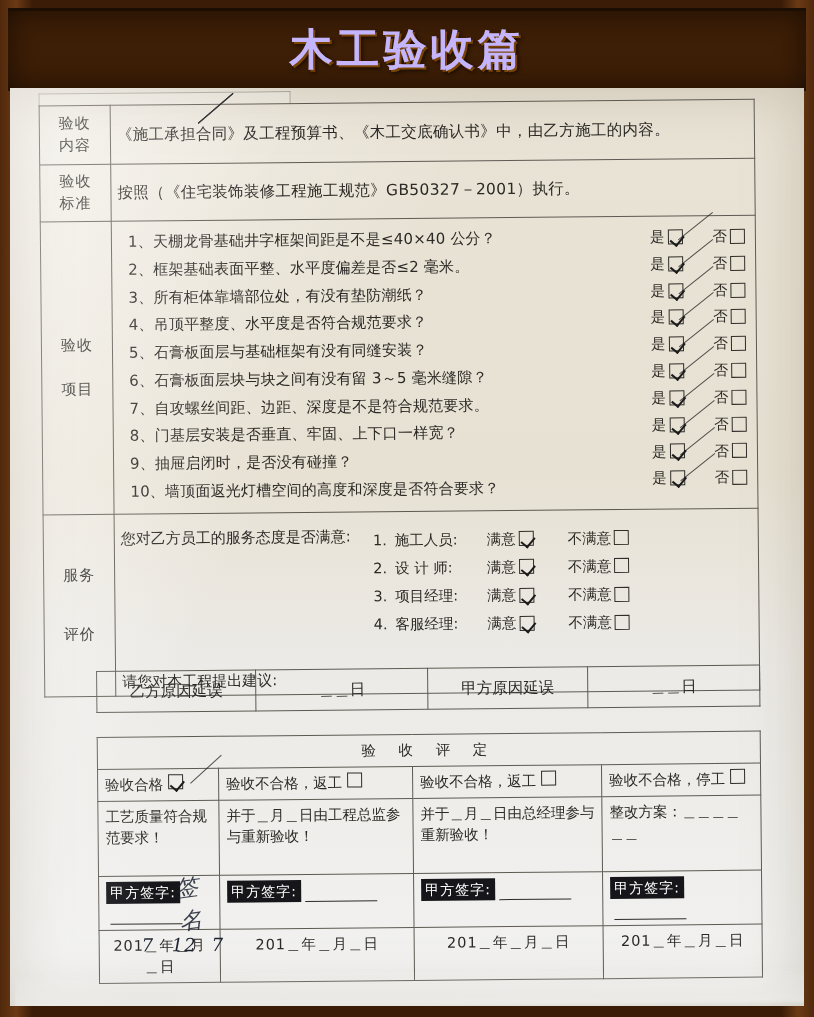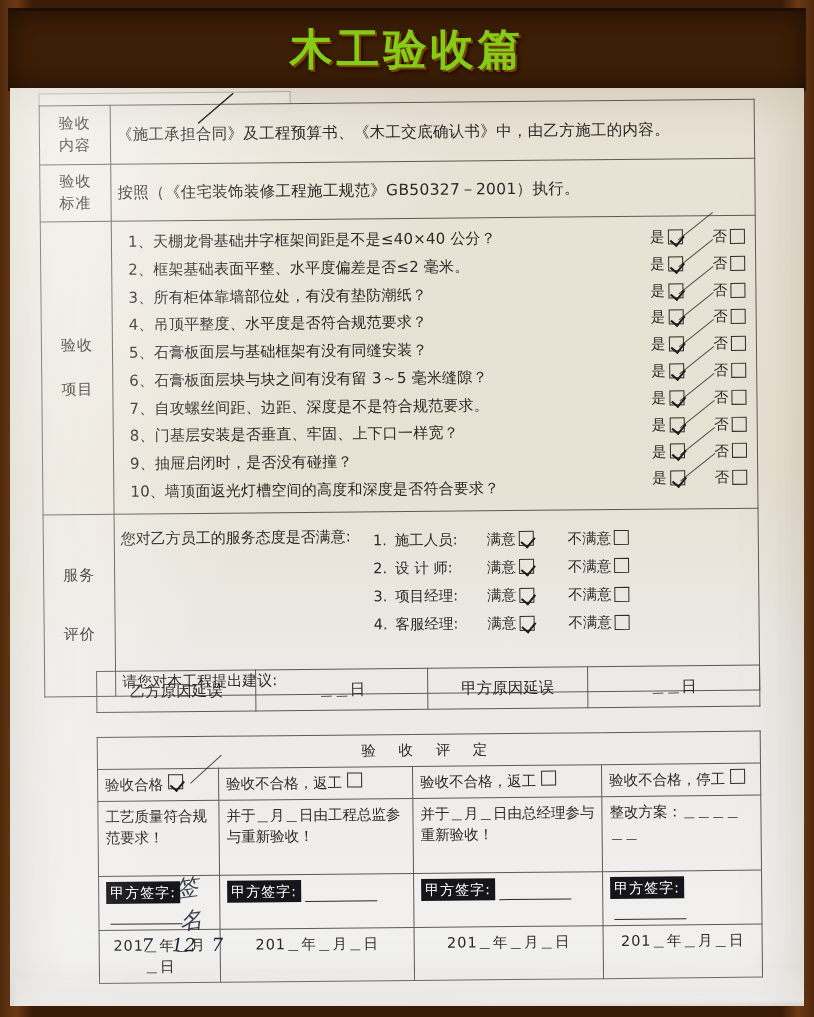--- a/index.html
+++ b/index.html
@@ -19,21 +19,21 @@
   
   #banner{
     position:absolute;left:8px;top:8px;width:798px;height:78px;
     background:#3d1e06;
     border-top:3px solid #1d0e03;
     border-bottom:2px solid #241105;
     box-shadow:inset 0 0 28px rgba(0,0,0,.55);
     display:flex;align-items:center;justify-content:center;
   }
   #banner-title{
-    color:#84cc16;
+    color:#c4b5fd;
     font-size:43px;
     font-weight:bold;
     letter-spacing:4px;
     text-shadow:2px 2px 0 #7a4405, 3px 3px 4px rgba(0,0,0,.7);
     font-family:"DejaVu Sans","Liberation Sans",sans-serif;
   }
   
   #paper{
     position:absolute;left:10px;top:88px;width:794px;height:918px;
     background:

